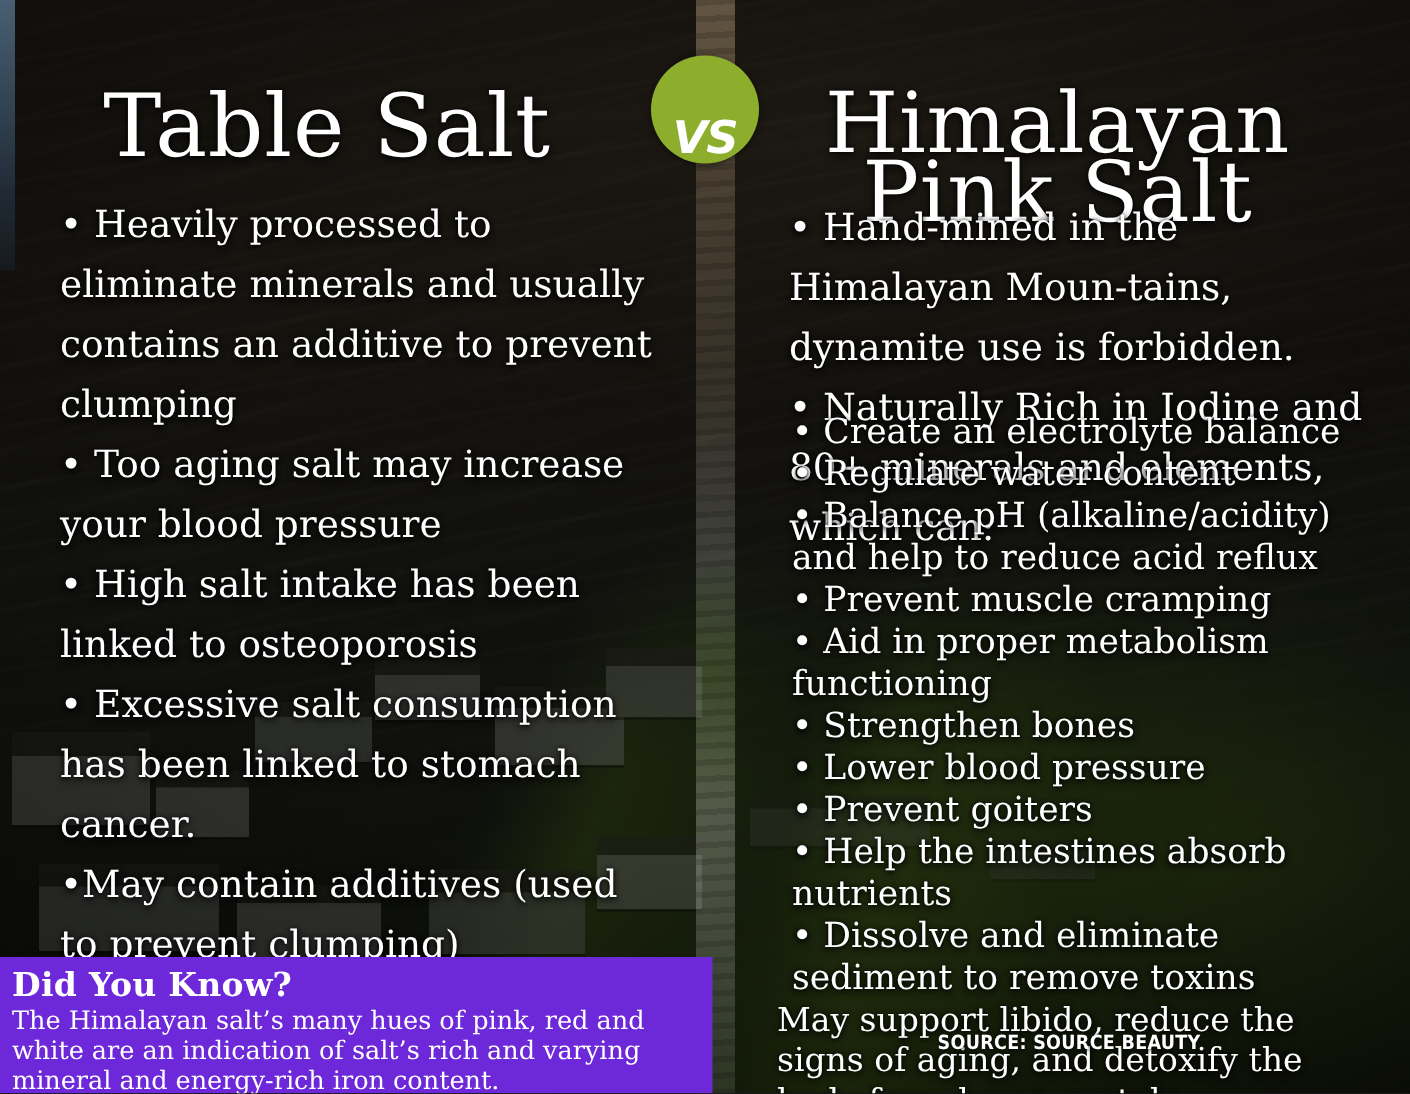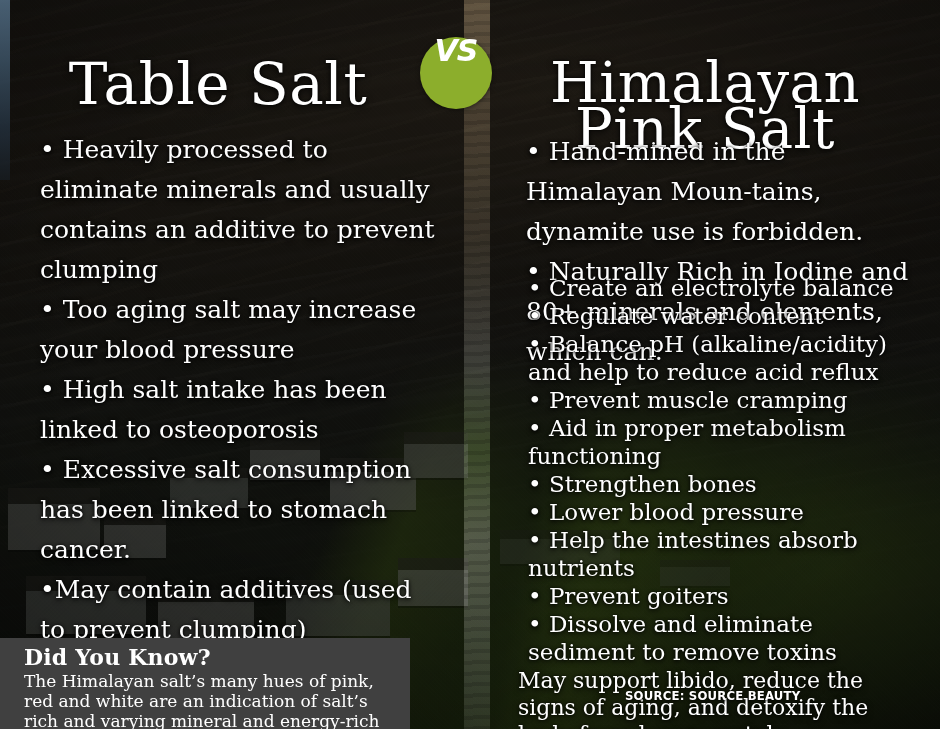--- a/index.html
+++ b/index.html
@@ -129,24 +129,24 @@
     padding-right:34px;
   }
   .title-right{
     position:absolute;left:0;right:0;top:22px;
     font-size:56px;line-height:46px;
     padding:0 26px;
   }
 
   
   .vs-badge{
-    position:absolute;left:420px;top:37px;
+    position:absolute;left:434px;top:37px;
     width:72px;height:72px;border-radius:50%;
     background:#8cae2c;
-    display:flex;align-items:flex-start;justify-content:center;
+    display:flex;align-items:flex-end;justify-content:center;
     z-index:6;
     box-shadow:0 1px 4px rgba(0,0,0,.5);
   }
   .vs-badge span{
     font-family:"DejaVu Sans", sans-serif;
     font-weight:700;font-style:italic;
     font-size:30px;line-height:30px;color:#fff;
     letter-spacing:-1px;
     transform:translateY(-1px);
   }
@@ -166,23 +166,23 @@
     position:absolute;left:514px;right:18px;top:120px;
     font-size:25px;line-height:40px;
   }
   .list-right-sub{
     position:absolute;left:516px;right:12px;top:262px;
     font-size:23px;line-height:28px;
   }
 
   
   .didyouknow{
-    position:absolute;left:0;top:638px;width:410px;height:91px;
-    background:#404040;
-    padding:6px 10px 0 24px;
+    position:absolute;left:0;top:638px;width:475px;height:91px;
+    background:#6d28d9;
+    padding:6px 10px 0 8px;
     z-index:5;
   }
   .dyk-title{
     font-size:22px;line-height:26px;font-weight:700;
     letter-spacing:.2px;
   }
   .dyk-body{
     font-size:17px;line-height:20px;
     margin-top:1px;
   }
@@ -267,22 +267,22 @@
     </ul>
 
     <ul class="bullets list-right-sub">
       <li>• Create an electrolyte balance</li>
       <li>• Regulate water content</li>
       <li>• Balance pH (alkaline/acidity) and help to reduce acid reflux</li>
       <li>• Prevent muscle cramping</li>
       <li>• Aid in proper metabolism functioning</li>
       <li>• Strengthen bones</li>
       <li>• Lower blood pressure</li>
+      <li>• Prevent goiters</li>
       <li>• Help the intestines absorb nutrients</li>
-      <li>• Prevent goiters</li>
       <li>• Dissolve and eliminate sediment to remove toxins</li>
     </ul>
 
     <p class="closing">May support libido, reduce the signs of aging, and detoxify the body from heavy metals.</p>
 
     <div class="source">SOURCE: SOURCE BEAUTY</div>
 
     <div class="didyouknow">
       <div class="dyk-title">Did You Know?</div>
       <div class="dyk-body">The Himalayan salt’s many hues of pink, red and white are an indication of salt’s rich and varying mineral and energy-rich iron content.</div>

